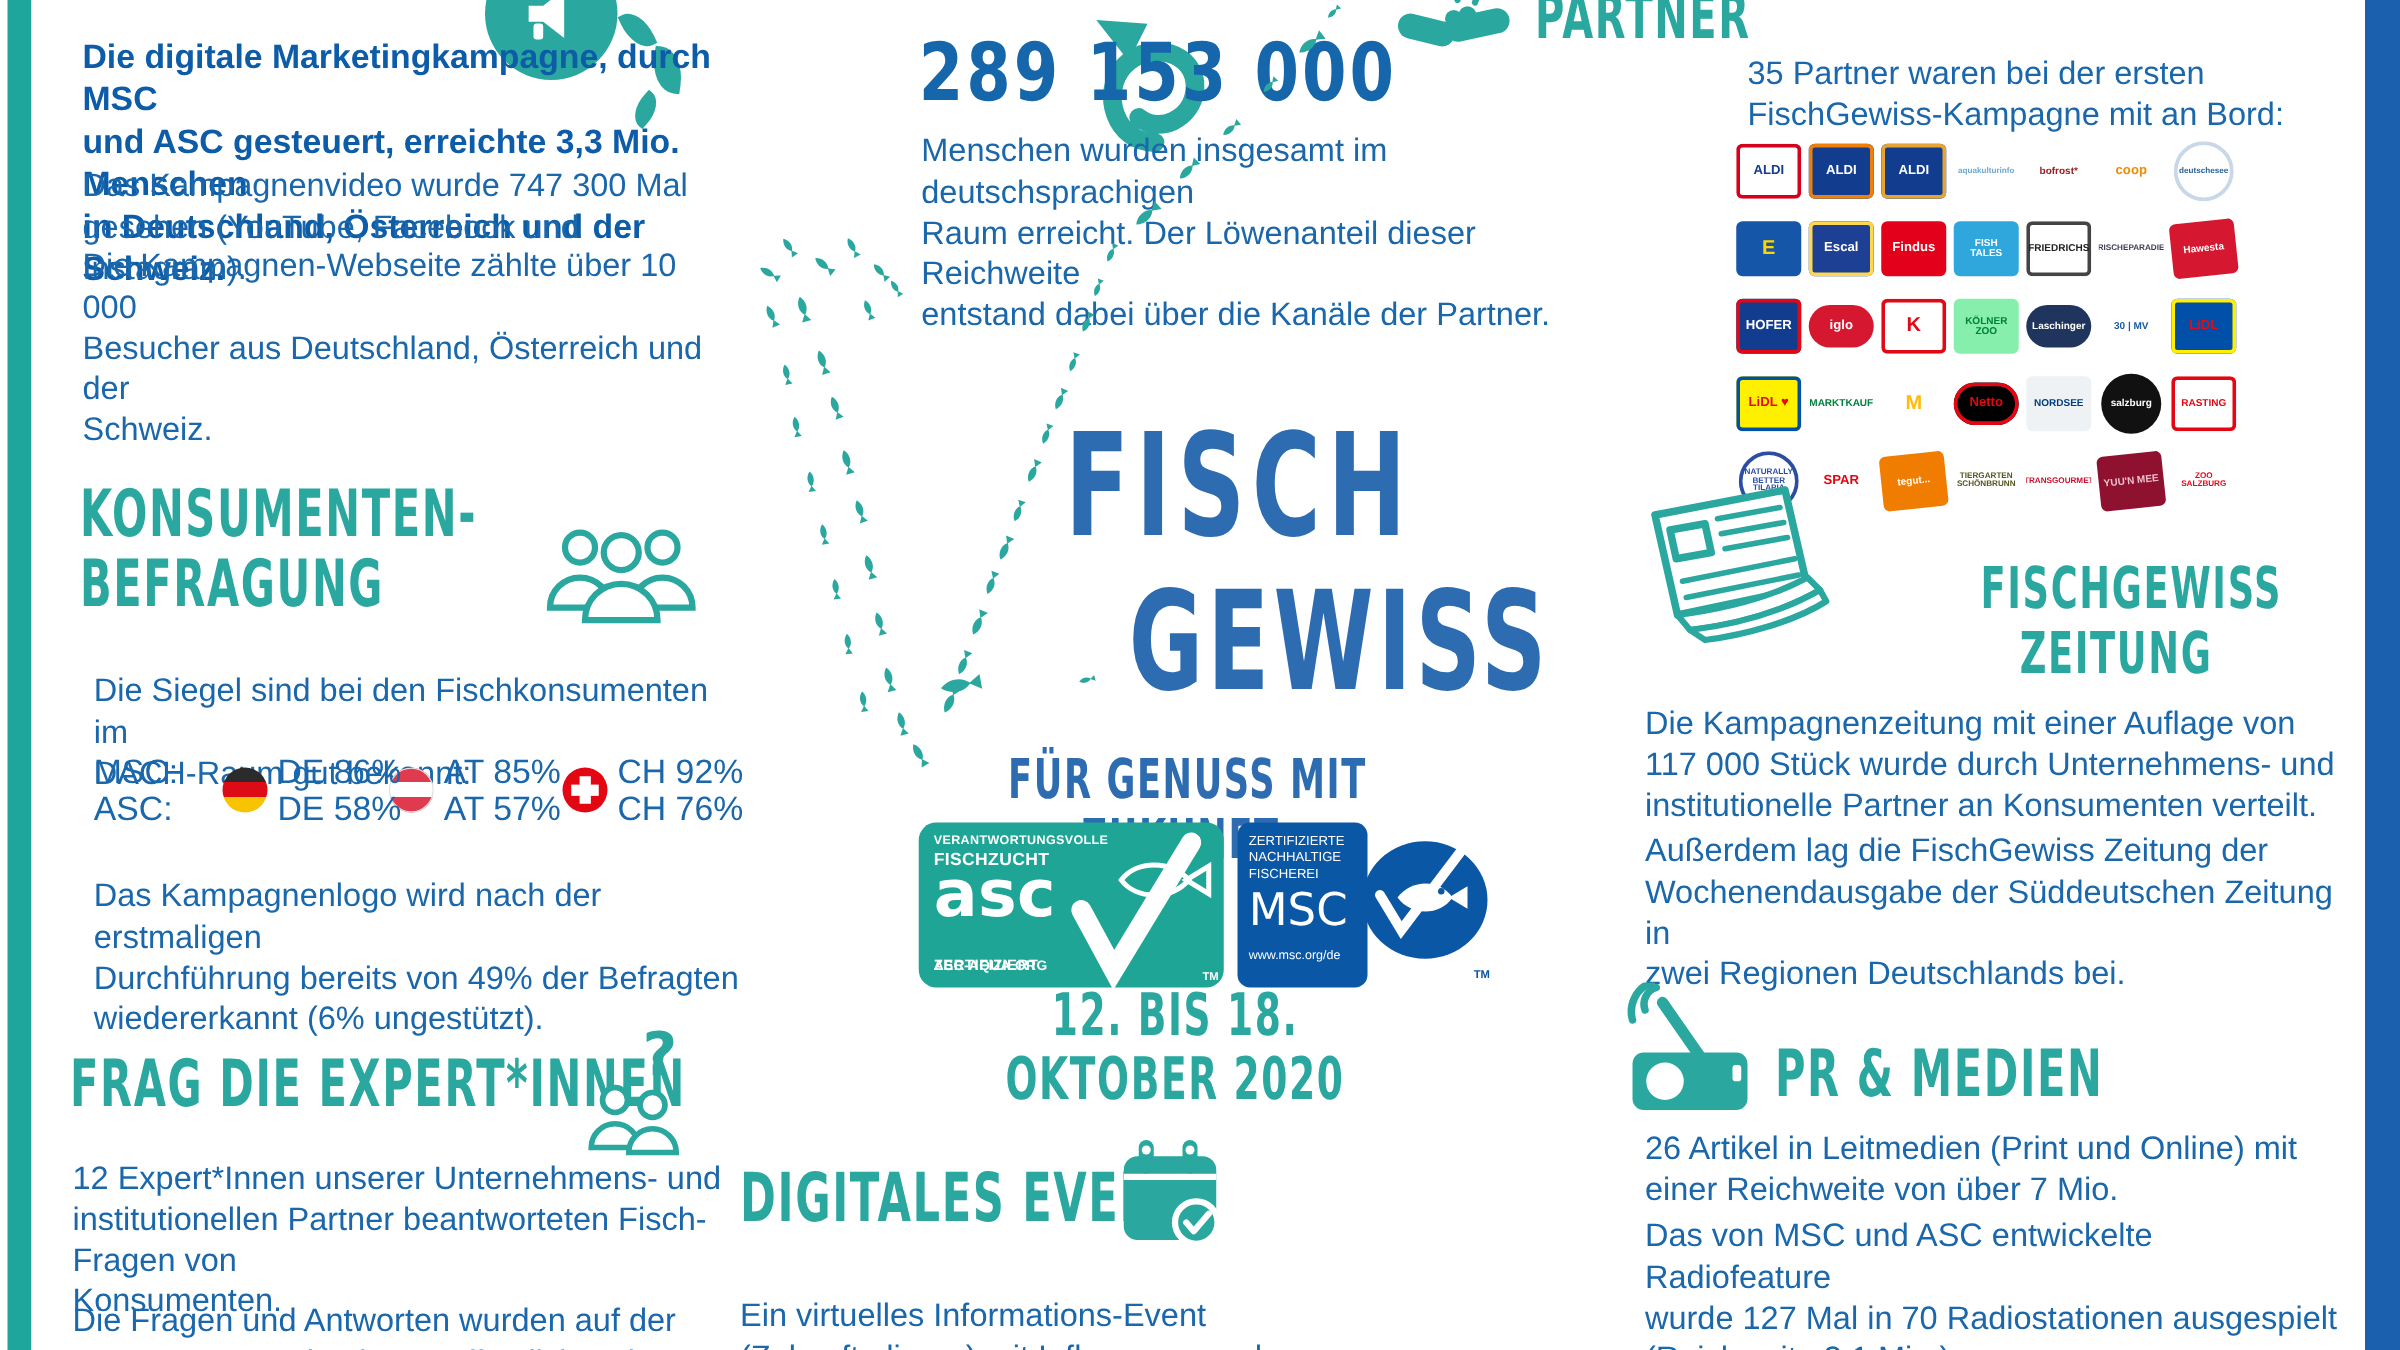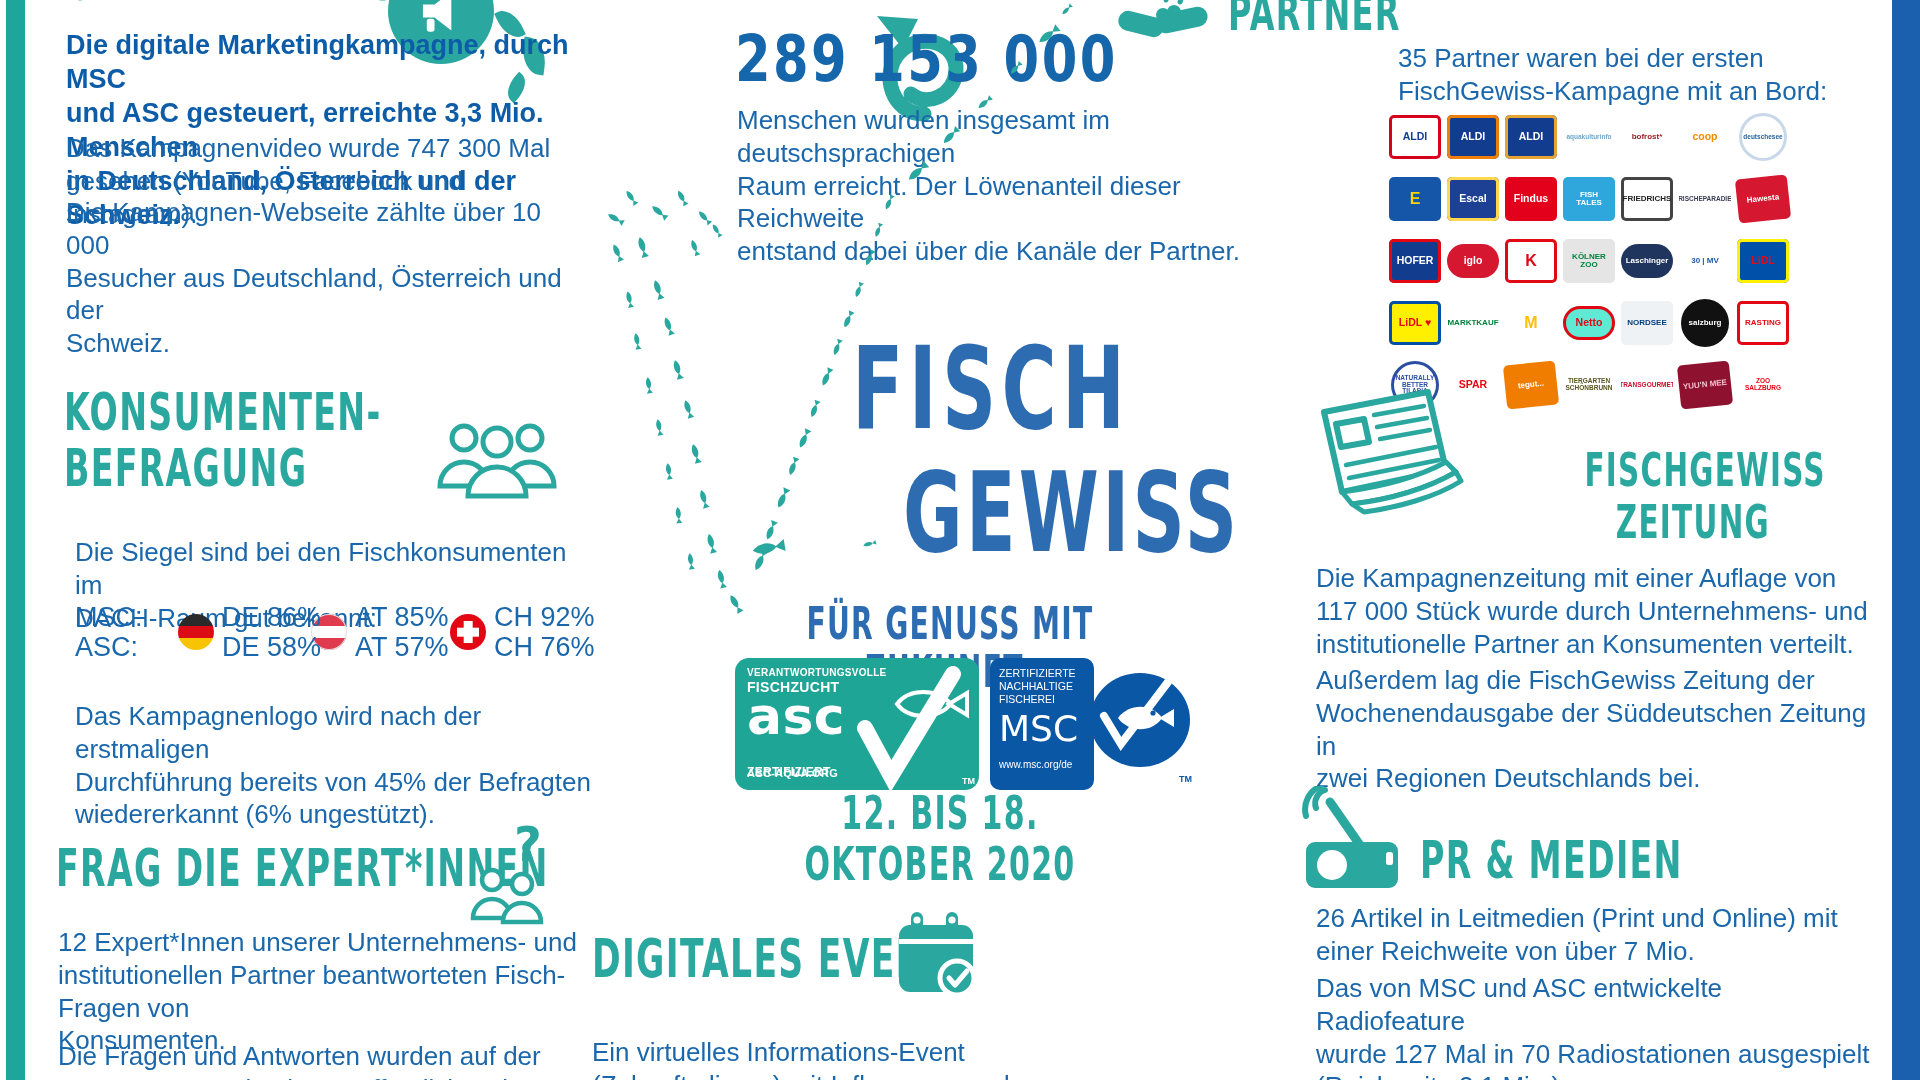--- a/index.html
+++ b/index.html
@@ -114,21 +114,21 @@
   <span class="flag flag-at" style="left:311px;top:614px;"></span>
   <span class="flag flag-ch" style="left:450px;top:614px;"></span>
   <span class="sv" style="left:222px;top:602px;">DE 86%</span>
   <span class="sv" style="left:355px;top:602px;">AT 85%</span>
   <span class="sv" style="left:494px;top:602px;">CH 92%</span>
   <span class="sv" style="left:222px;top:632px;">DE 58%</span>
   <span class="sv" style="left:355px;top:632px;">AT 57%</span>
   <span class="sv" style="left:494px;top:632px;">CH 76%</span>
 
   <div class="p" style="left:75px;top:700px;width:530px;">Das Kampagnenlogo wird nach der erstmaligen
-Durchführung bereits von 45% der Befragten
+Durchführung bereits von 49% der Befragten
 wiedererkannt (6% ungestützt).</div>
 
   <div class="hh" style="left:56px;top:840px;font-size:52px;">FRAG DIE EXPERT*INNEN</div>
 
   <div class="abs" style="left:470px;top:822px;width:90px;height:108px;">
     <span style="position:absolute;left:44px;top:-6px;color:var(--teal);font-size:48px;font-weight:700;font-family:'DejaVu Sans',sans-serif;">?</span>
     <svg style="position:absolute;left:0;top:44px;" width="80" height="62" viewBox="0 0 80 62">
       <g class="tstroke" stroke-width="4.5" fill="#ffffff">
         <circle cx="22" cy="14" r="10"></circle>
           <path d="M3 52 a19 19 0 0 1 38 0 Z"></path>
@@ -309,28 +309,28 @@
     <div class="chip" style="background: rgb(29, 63, 148); color: rgb(255, 255, 255); box-shadow: rgb(255, 216, 77) 0px 0px 0px 3px inset; font-size: 10.5px;">Escal</div>
       <div class="chip" style="background: rgb(226, 0, 26); color: rgb(255, 255, 255); font-size: 10.5px;">Findus</div>
     <div class="chip" style="background: rgb(47, 167, 221); color: rgb(255, 255, 255); font-size: 8px;">FISH
 TALES</div>
       <div class="chip" style="background: rgb(255, 255, 255); color: rgb(34, 34, 34); box-shadow: rgb(68, 68, 68) 0px 0px 0px 3px inset; font-size: 8px;">FRIEDRICHS</div>
     <div class="chip" style="background: rgb(255, 255, 255); color: rgb(60, 60, 85); font-size: 6.5px;">FRISCHEPARADIES</div>
       <div class="chip slant" style="background: rgb(213, 23, 47); color: rgb(255, 255, 255); font-size: 8px;">Hawesta</div>
     <div class="chip" style="background: rgb(18, 61, 143); color: rgb(255, 255, 255); box-shadow: rgb(227, 6, 19) 0px 0px 0px 3px inset; font-size: 10.5px;">HOFER</div>
       <div class="chip pill" style="background: rgb(213, 23, 47); color: rgb(255, 255, 255); font-size: 10.5px;">iglo</div>
     <div class="chip" style="background: rgb(255, 255, 255); color: rgb(225, 9, 21); box-shadow: rgb(225, 9, 21) 0px 0px 0px 3px inset; font-size: 16px;">K</div>
-      <div class="chip" style="background: #e5e5e5; color: rgb(0, 129, 60); font-size: 8px;">KÖLNER ZOO</div>
+      <div class="chip" style="background: #86efac; color: rgb(0, 129, 60); font-size: 8px;">KÖLNER ZOO</div>
     <div class="chip pill" style="background: rgb(32, 53, 94); color: rgb(255, 255, 255); font-size: 8px;">Laschinger</div>
       <div class="chip" style="background: rgb(255, 255, 255); color: rgb(27, 90, 165); font-size: 8px;">30 | MV</div>
     <div class="chip" style="background: rgb(0, 80, 170); color: rgb(230, 10, 20); box-shadow: rgb(255, 240, 0) 0px 0px 0px 3px inset; font-size: 10.5px;">LiDL</div>
       <div class="chip" style="background: rgb(255, 240, 0); color: rgb(230, 10, 20); box-shadow: rgb(0, 80, 170) 0px 0px 0px 3px inset; font-size: 10.5px;">LiDL ♥</div>
     <div class="chip" style="background: rgb(255, 255, 255); color: rgb(0, 129, 60); font-size: 8px;">MARKTKAUF</div>
       <div class="chip" style="background: rgb(255, 255, 255); color: rgb(255, 188, 13); font-size: 16px;">M</div>
-    <div class="chip pill" style="background: #5eead4; color: rgb(227, 6, 19); box-shadow: rgb(227, 6, 19) 0px 0px 0px 3px inset; font-size: 10.5px;">Netto</div>
+    <div class="chip pill" style="background: #000000; color: rgb(227, 6, 19); box-shadow: rgb(227, 6, 19) 0px 0px 0px 3px inset; font-size: 10.5px;">Netto</div>
       <div class="chip" style="background: rgb(238, 242, 245); color: rgb(0, 62, 126); font-size: 8px;">NORDSEE</div>
     <div class="chip round" style="background: rgb(17, 17, 17); color: rgb(255, 255, 255); font-size: 8px;">salzburg</div>
       <div class="chip" style="background: rgb(255, 255, 255); color: rgb(227, 6, 19); box-shadow: rgb(227, 6, 19) 0px 0px 0px 3px inset; font-size: 8px;">RASTING</div>
     <div class="chip round" style="background: rgb(255, 255, 255); color: rgb(43, 78, 162); box-shadow: rgb(43, 78, 162) 0px 0px 0px 3px inset; font-size: 6.5px;">NATURALLY BETTER TILAPIA</div>
       <div class="chip" style="background: rgb(255, 255, 255); color: rgb(227, 6, 19); font-size: 10.5px;">SPAR</div>
     <div class="chip slant" style="background: rgb(240, 125, 0); color: rgb(255, 255, 255); font-size: 8px;">tegut...</div>
       <div class="chip" style="background: rgb(255, 255, 255); color: rgb(86, 86, 30); font-size: 6.5px;">TIERGARTEN SCHÖNBRUNN</div>
     <div class="chip" style="background: rgb(255, 255, 255); color: rgb(200, 16, 46); font-size: 6.5px;">TRANSGOURMET</div>
       <div class="chip slant" style="background: rgb(142, 18, 48); color: rgb(240, 192, 204); font-size: 8px;">YUU'N MEE</div>
     <div class="chip" style="background: rgb(255, 255, 255); color: rgb(227, 6, 19); font-size: 6.5px;">ZOO SALZBURG</div>

